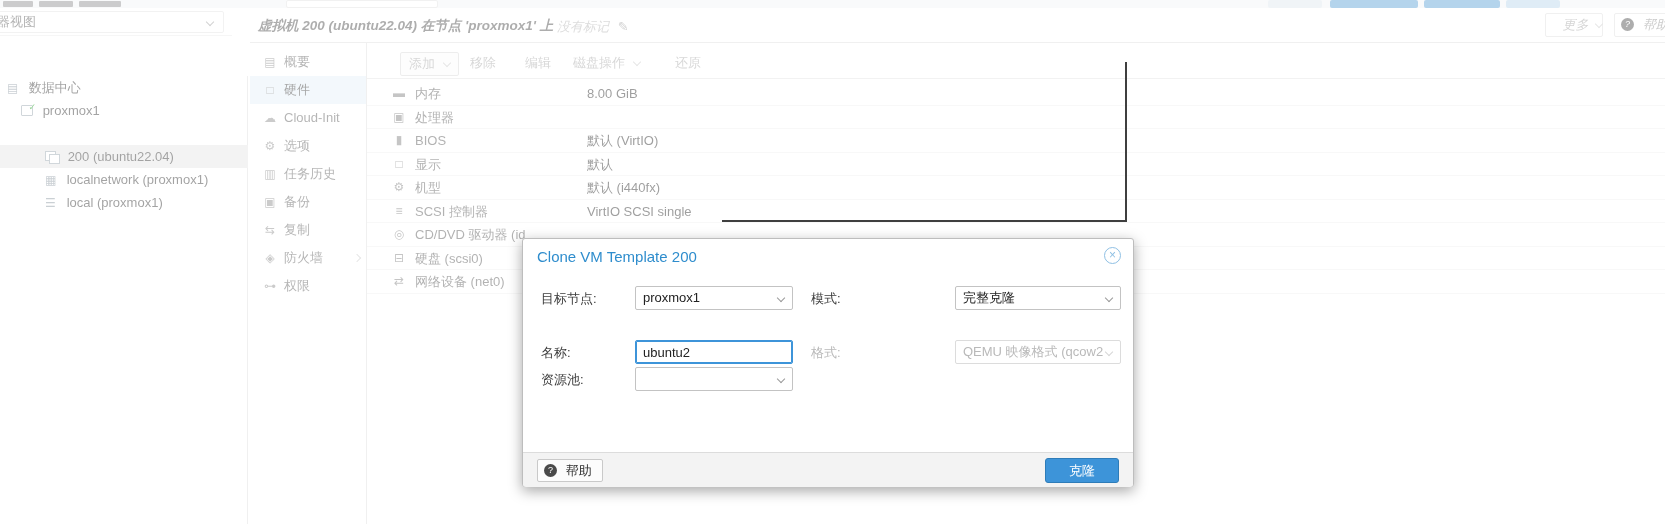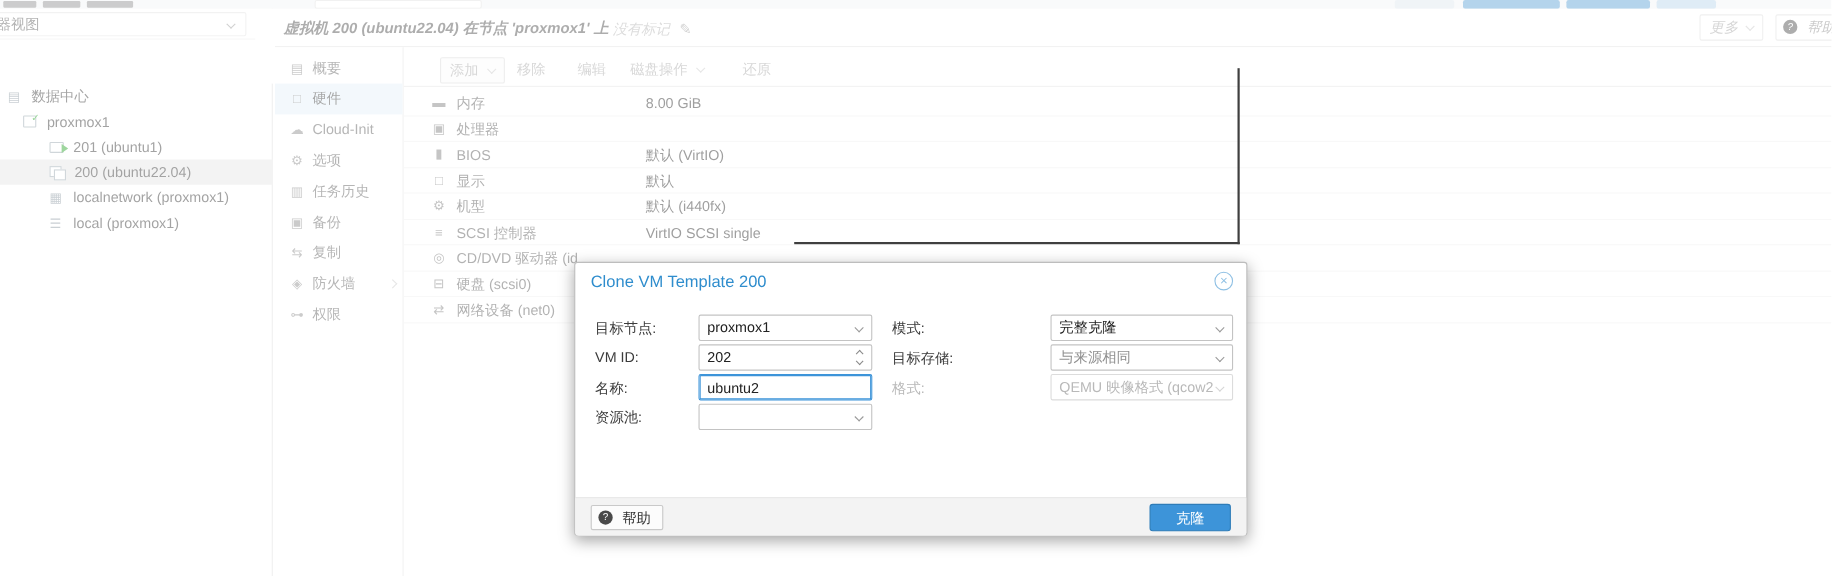--- a/index.html
+++ b/index.html
@@ -28,21 +28,21 @@
   .i-template::before { content:""; position:absolute; left:0; top:0; width:9px; height:8px; border:1px solid #9aa7b0; background:#fff; }
   .i-template::after { content:""; position:absolute; left:4px; top:3px; width:9px; height:8px; border:1px solid #9aa7b0; background:#fff; }
   .badge-check { position:absolute; right:-4px; bottom:-4px; color:#18a518; font-size:9px; font-weight:bold; }
   .badge-play { position:absolute; right:-5px; bottom:-1px; width:0; height:0; border-left:6px solid #28a428; border-top:4px solid transparent; border-bottom:4px solid transparent; }
 
   
   #content-header { position:absolute; left:232px; top:8px; width:1415px; height:34px; background:#fff;font-style:italic; }
   #page-title { position:absolute; left:26px; top:9px; font-weight:bold; color:#4a4a4a; font-size:13.5px; }
   #tags { position:absolute; left:325px; top:10px; color:#b3b3b3; }
   #tags .pencil { color:#9a9a9a; margin-left:5px; }
-  #more-btn { position:absolute; left:1313px; top:5px; width:58px; height:24px; border:1px solid #ddd; border-radius:2px; color:#a3a3a3; line-height:22px; text-align:center; background:#fff; }
+  #more-btn { position:absolute; left:1313px; top:5px; width:58px; height:24px; border:1px solid #ddd; border-radius:2px; color:#a3a3a3; line-height:22px; text-align:right; background:#fff; }
   #more-btn .chev { margin-left:4px; position:relative; top:-2px; }
   #help-top-btn { position:absolute; left:1382px; top:5px; width:70px; height:24px; border:1px solid #ddd; border-radius:2px; color:#8d8d8d; line-height:22px; background:#fff; padding-left:6px; white-space:nowrap; }
   #header-sep { position:absolute; left:250px; top:42px; width:1415px; height:1px; background:#ddd; }
 
   
   #vm-menu { position:absolute; left:250px; top:43px; width:117px; height:481px; background:#fff; border-right:1px solid #ddd; }
   .menu-item { position:absolute; left:0; width:116px; height:28px; line-height:28px; color:#5c5c5c; white-space:nowrap; }
   .menu-item.sel { background:#e4f0f9; color:#3a3a3a; }
   .micn { position:absolute; left:12px; width:16px; text-align:center; color:#8d8d8d; font-size:12px; }
   .mlabel { position:absolute; left:34px; }
@@ -117,24 +117,20 @@
 
   <div id="tree-panel">
     <div class="tree-row lvl0" style="top:0">
       <span class="ticn">▤</span>
       <span>数据中心</span>
     </div>
     <div class="tree-row lvl1" style="top:23px">
       <span class="i-node"><span class="badge-check">✓</span></span>
       <span>proxmox1</span>
     </div>
-    <div class="tree-row lvl2" style="top:46px">
-      <span class="i-monitor"><span class="badge-play"></span></span>
-      <span>201 (ubuntu1)</span>
-    </div>
     <div class="tree-row lvl2 sel" style="top:69px">
       <span class="i-template"></span>
       <span>200 (ubuntu22.04)</span>
     </div>
     <div class="tree-row lvl2" style="top:92px">
       <span class="ticn">▦</span>
       <span>localnetwork (proxmox1)</span>
     </div>
     <div class="tree-row lvl2" style="top:115px">
       <span class="ticn">☰</span>
@@ -273,33 +269,20 @@
         <span>proxmox1</span>
         <span class="chev"></span>
       </div>
       <span class="f-label right">模式:</span>
       <div class="f-field rcol">
         <span>完整克隆</span>
         <span class="chev"></span>
       </div>
     </div>
 
-    <div class="f-row" style="top:74px">
-      <span class="f-label">VM ID:</span>
-      <div class="f-field lcol">
-        <span>202</span>
-        <span class="spin-up"></span>
-        <span class="spin-down"></span>
-      </div>
-      <span class="f-label right">目标存储:</span>
-      <div class="f-field rcol muted">
-        <span>与来源相同</span>
-        <span class="chev"></span>
-      </div>
-    </div>
 
     <div class="f-row" style="top:101px">
       <span class="f-label">名称:</span>
       <input id="name-input" value="ubuntu2" style="">
       <span class="f-label right disabled">格式:</span>
       <div class="f-field rcol disabled">
         <span>QEMU 映像格式 (qcow2</span>
         <span class="chev"></span>
       </div>
     </div>

